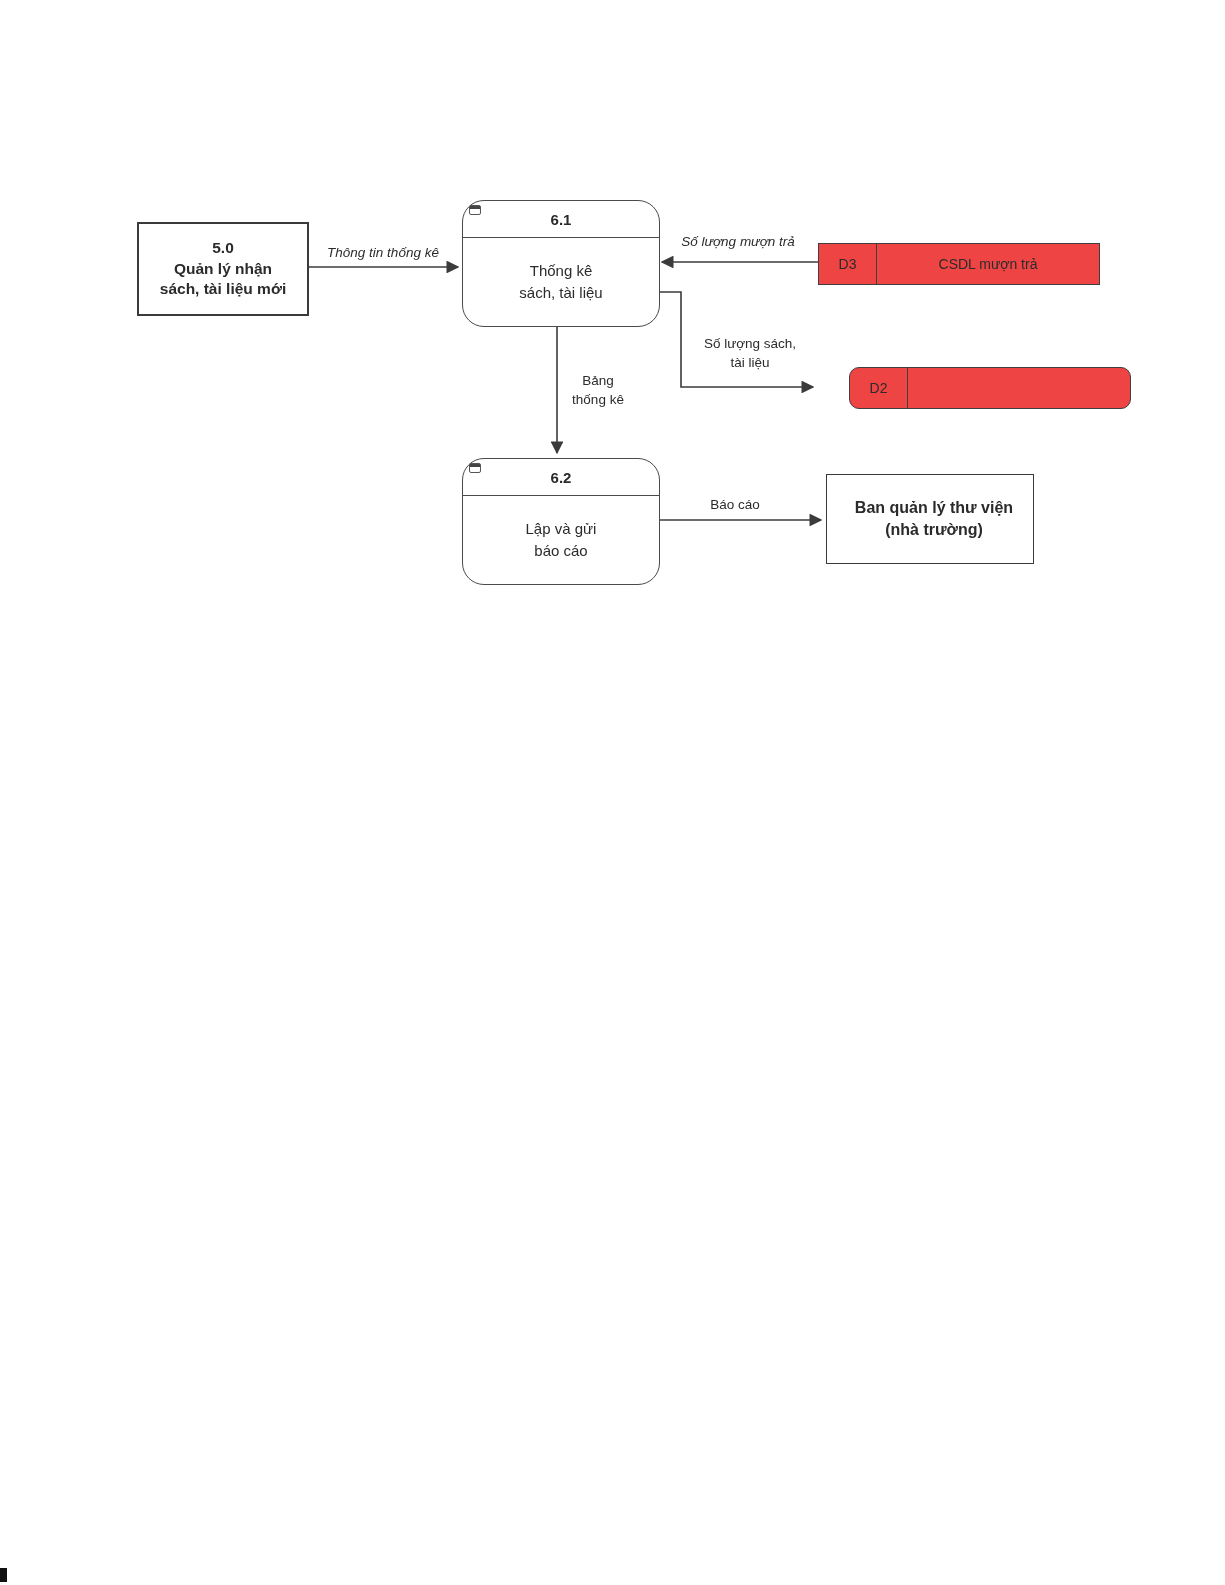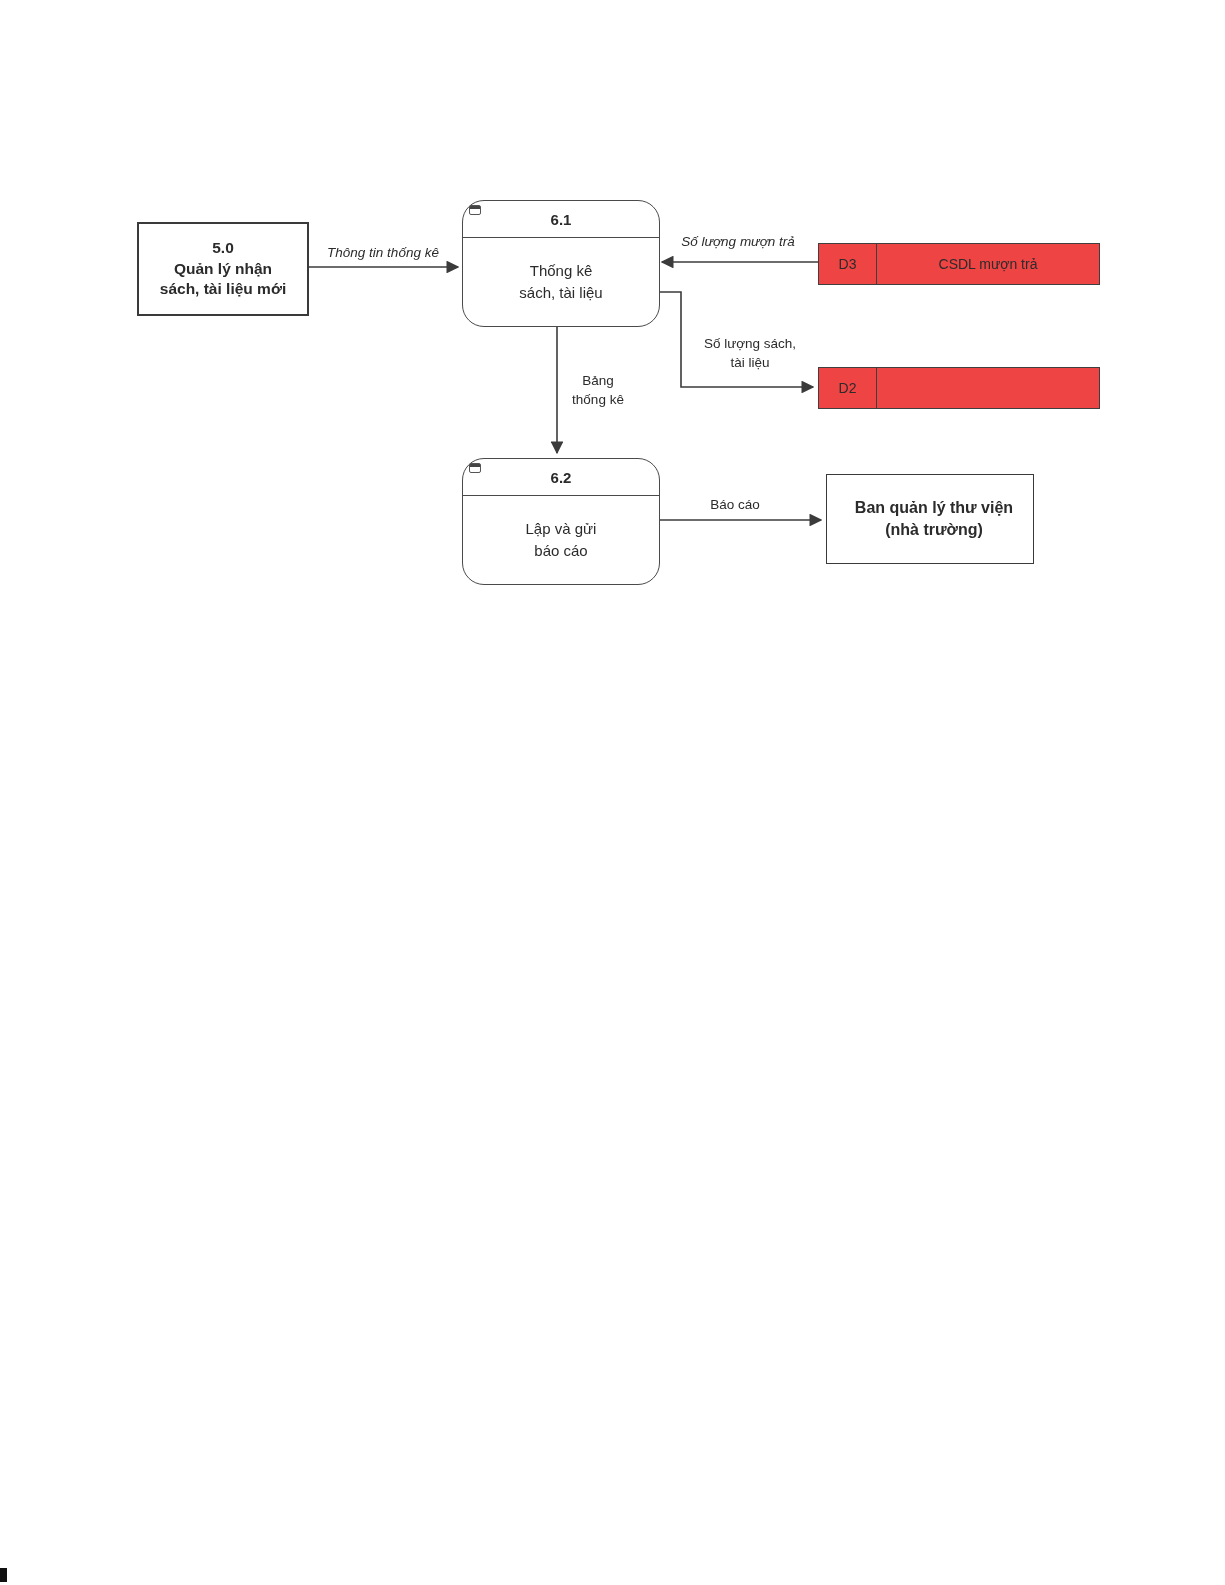--- a/index.html
+++ b/index.html
@@ -148,21 +148,21 @@
       <span class="line">Thống kê</span>
       <span class="line">sách, tài liệu</span>
     </div>
   </div>
 
   <div class="datastore" style="left:818px; top:243px; width:280px;">
     <div class="datastore-code">D3</div>
     <div class="datastore-label">CSDL mượn trả</div>
   </div>
 
-  <div class="datastore" style="left:818px; top:367px; width:280px;">
+  <div class="datastore" style="left:849px; top:367px; width:280px;border-radius:10px;">
     <div class="datastore-code">D2</div>
   </div>
 
   <div class="process" style="left:462px; top:458px; width:196px; height:125px;">
     <div class="process-header">
       <span class="process-badge"></span>
       <span>6.2</span>
     </div>
     <div class="process-body">
       <span class="line">Lập và gửi</span>

